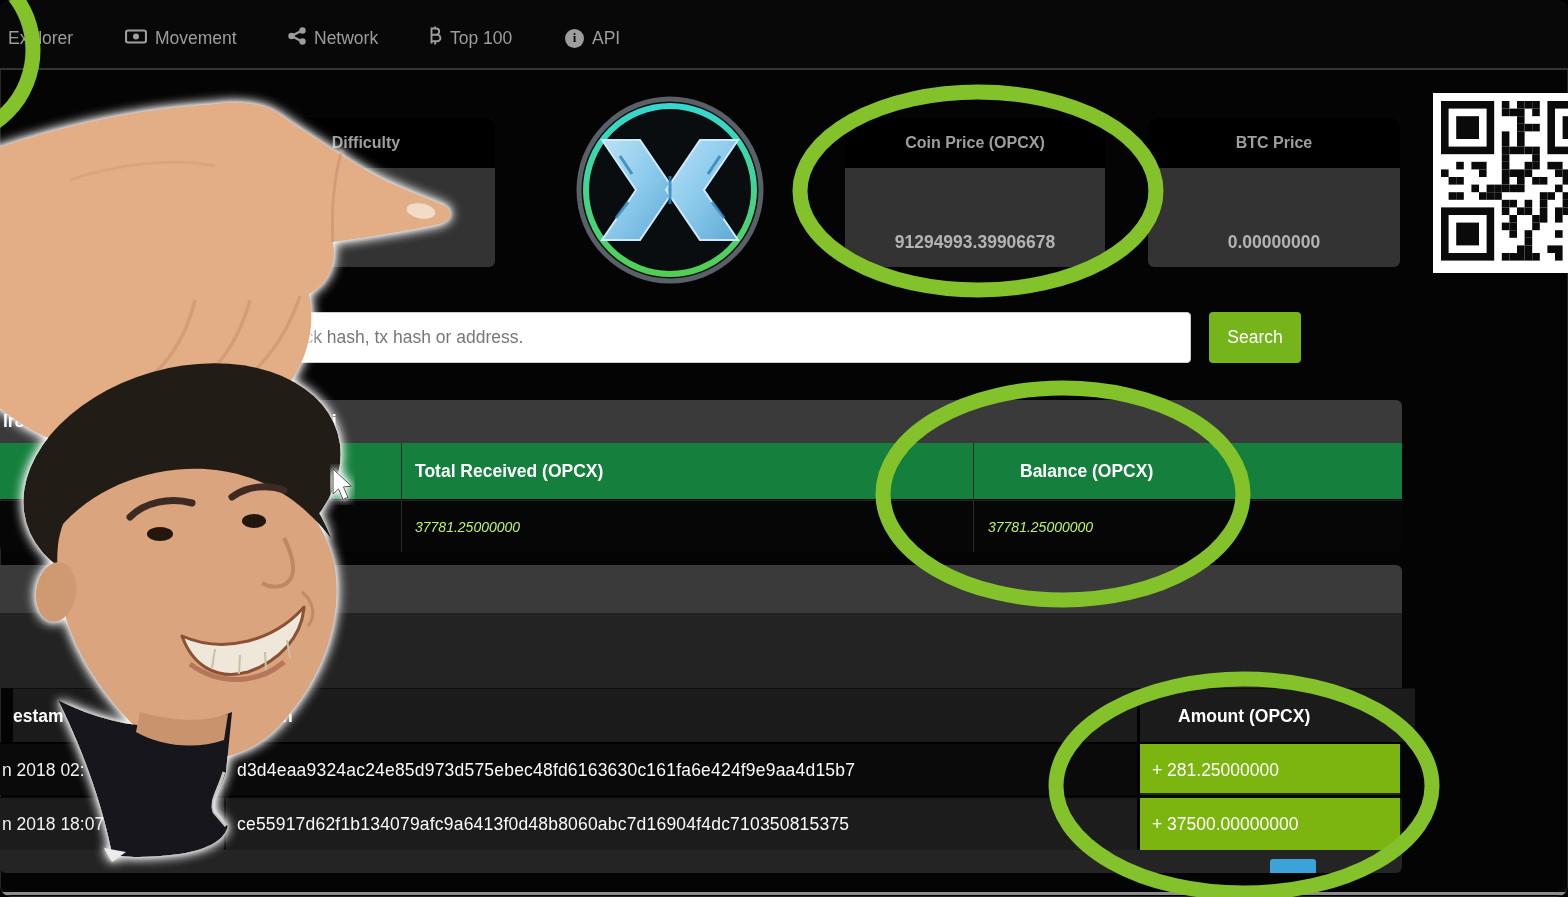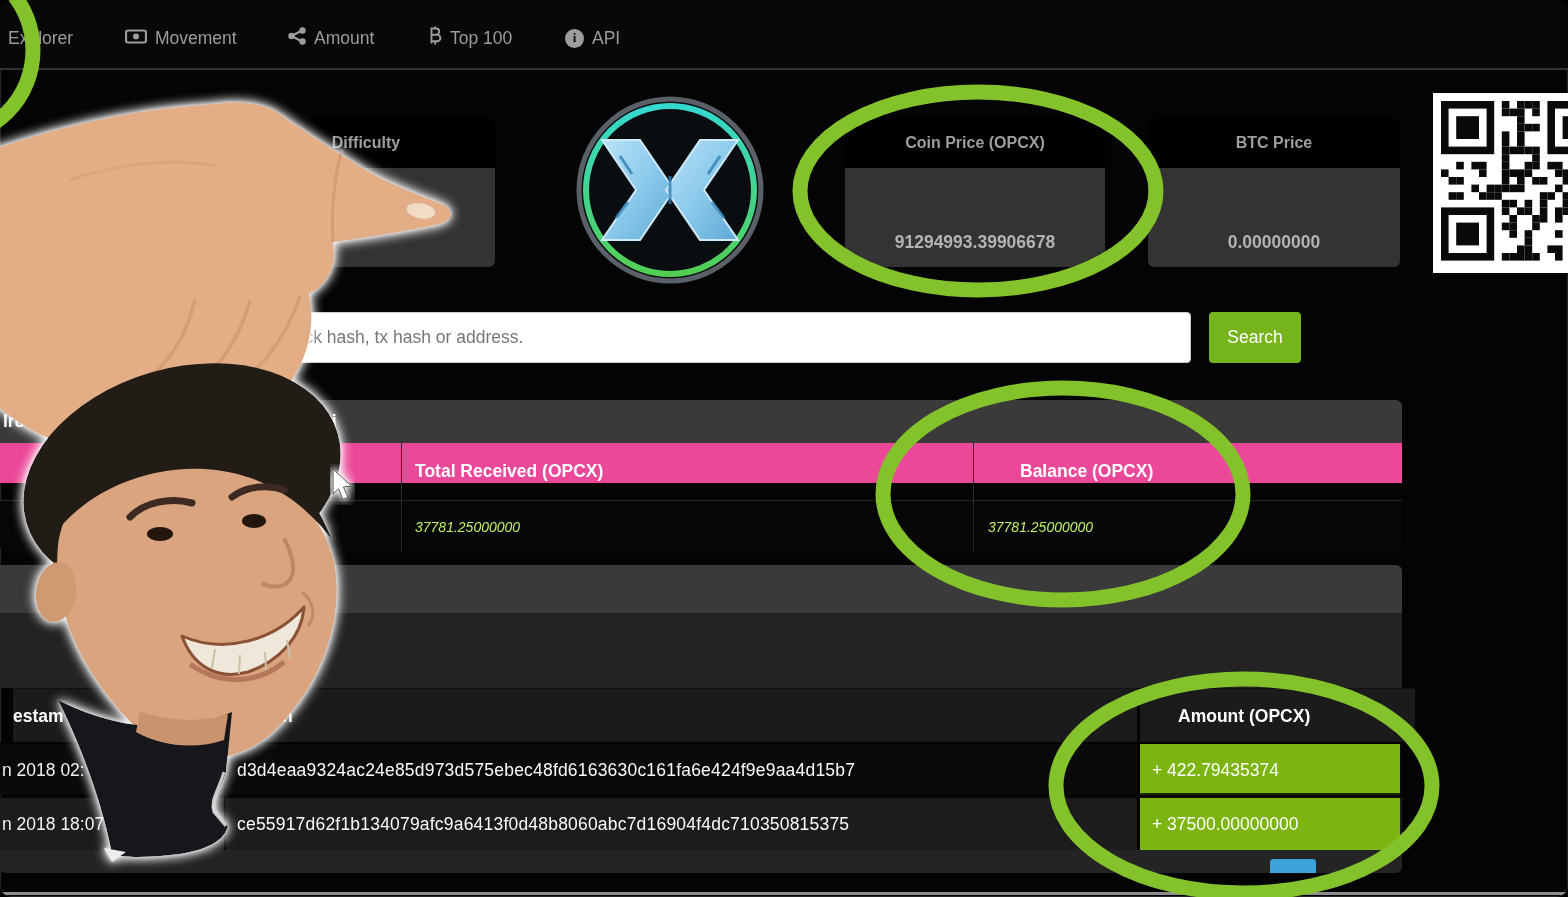--- a/index.html
+++ b/index.html
@@ -31,22 +31,22 @@
   #search-btn { position:absolute; left:1209px; top:312px; width:92px; height:51px;
     background:#76b41c; border:none; border-radius:4px; color:#fff; font-size:17.5px;
     cursor:pointer; font-family:"Liberation Sans",sans-serif; }
   
   .panel-h { position:absolute; left:0; width:1402px; height:43px; line-height:43px;
     background:#3a3a3a; border-radius:0 6px 0 0; color:#fff; font-weight:bold; font-size:17.5px; }
   .cellabel { position:absolute; font-weight:bold; color:#fff; font-size:17.5px; }
   .cellval  { position:absolute; color:#bef264; font-size:14px;font-style:italic; }
   .vline { position:absolute; width:1px; background:#2a2a2a; }
   
-  #addr-headrow { position:absolute; left:0; top:443px; width:1402px; height:40px;
-    background:#ec4899; line-height:56px; }
+  #addr-headrow { position:absolute; left:0; top:443px; width:1402px; height:56px;
+    background:#15803d; line-height:56px; }
   #addr-valrow { position:absolute; left:0; top:500px; width:1402px; height:52px;
     background:#060606; border-top:1px solid #262626; border-radius:0 0 6px 6px; line-height:52px; }
   
   #tx-toolbar { position:absolute; left:0; top:613px; width:1402px; height:75px; background:#232323; }
   #tx-headrow { position:absolute; left:13px; top:688px; width:1402px; height:54px;
     background:#1b1b1b; line-height:54px; border-top:1px solid #101010; }
   .tx-row { position:absolute; left:0; width:1402px; height:53px; line-height:53px; }
   #tx-row-0 { top:742px; background:#0a0a0a; border-top:2px solid #000; }
   #tx-row-1 { top:797px; background:#1c1c1c; border-top:1px solid #060606; }
   .ts-frag { position:absolute; left:2px; color:#f2f2f2; font-size:17.5px; }
@@ -85,21 +85,21 @@
     </div>
     <div class="nav-item" style="left:288px">
       <span>
         <svg width="18" height="18" viewBox="0 0 18 18">
             <path d="M3.5 9 L14 3.5 M3.5 9 L14 14.5" stroke="#9d9d9d" stroke-width="2.4" fill="none"></path>
             <circle cx="14.5" cy="3.5" r="3.2" fill="#9d9d9d"></circle>
             <circle cx="3.5" cy="9" r="3.2" fill="#9d9d9d"></circle>
             <circle cx="14.5" cy="14.5" r="3.2" fill="#9d9d9d"></circle>
           </svg>
       </span>
-      <span>Amount</span>
+      <span>Network</span>
     </div>
     <div class="nav-item" style="left:429px">
       <span>
         <svg width="13" height="19" viewBox="0 0 13 19">
             <path d="M2.5 2.5 h4.6 a3.1 3.1 0 0 1 0 6.2 h-4.6 M2.5 8.7 h5.6 a3.3 3.3 0 0 1 0 6.6 h-5.6 M2.5 1.6 v16 M6.2 0.4 v2.1 M6.2 15.8 v2.6" stroke="#9d9d9d" stroke-width="1.9" fill="none"></path>
           </svg>
       </span>
       <span>Top 100</span>
     </div>
     <div class="nav-item" style="left:565px">
@@ -297,21 +297,21 @@
   <div id="tx-toolbar"></div>
   <div id="tx-headrow">
     <span class="cellabel" style="left:0px;">estam</span>
     <span class="cellabel" style="left:237px;">Hash</span>
     <span class="cellabel" style="left:1165px;">Amount (OPCX)</span>
   </div>
 
   <div class="tx-row" id="tx-row-0">
     <span class="ts-frag">n 2018 02:</span>
     <span class="hash-val">d3d4eaa9324ac24e85d973d575ebec48fd6163630c161fa6e424f9e9aa4d15b7</span>
-    <div class="amount-cell" style="border-bottom:2px solid #1e2b04;">+ 422.79435374</div>
+    <div class="amount-cell" style="border-bottom:2px solid #1e2b04;">+ 281.25000000</div>
   </div>
   <div class="tx-row" id="tx-row-1">
     <span class="ts-frag">n 2018 18:07:2</span>
     <span class="hash-val">ce55917d62f1b134079afc9a6413f0d48b8060abc7d16904f4dc710350815375</span>
     <div class="amount-cell">+ 37500.00000000</div>
   </div>
   <div class="vline" style="left:224px; top:688px; height:162px; width:2px; background:#000;"></div>
   <div class="vline" style="left:1137px; top:688px; height:162px; width:3px; background:#000;"></div>
 
   <div id="tx-footer">

